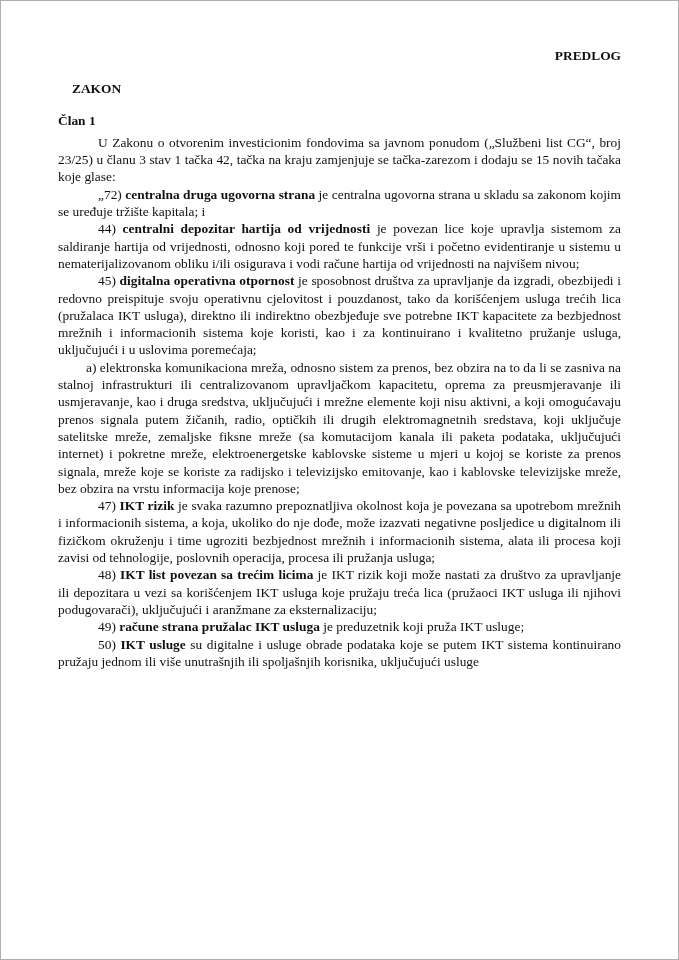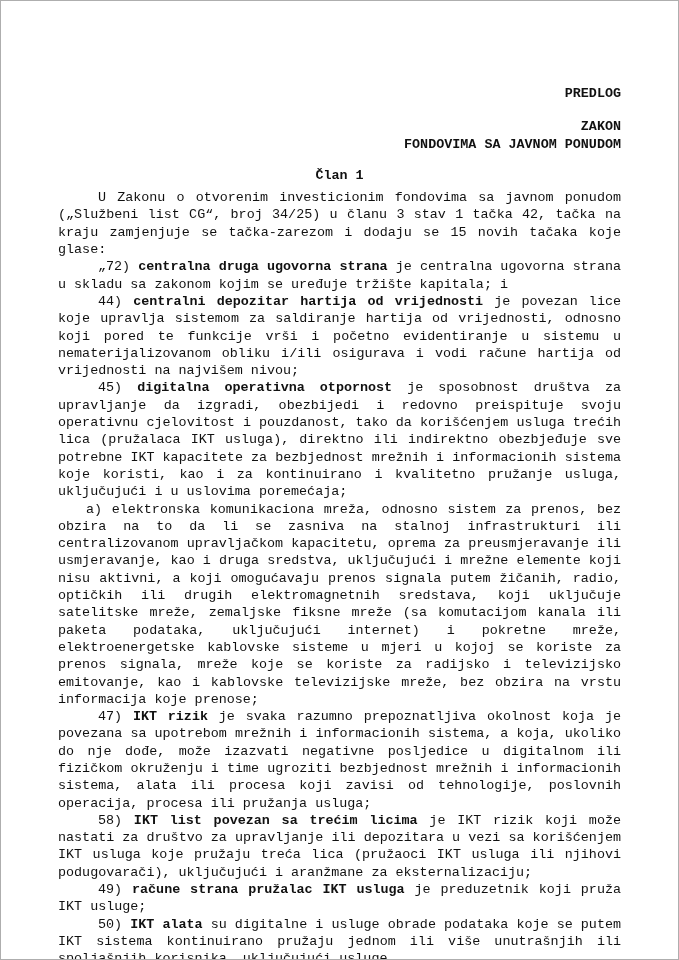--- a/index.html
+++ b/index.html
@@ -8,39 +8,38 @@
     background: #d9d9d9;
   }
   .page {
     position: relative;
     width: 679px;
     height: 960px;
     margin: 0 auto;
     background: #ffffff;
     box-sizing: border-box;
     border: 1px solid #aeaeae;
-    padding: 84px 57px 0 57px;
+    padding: 46px 57px 0 57px;
     overflow: hidden;
-    font-family: Liberation Mono, monospace;
+    font-family: Liberation Serif, serif;
     font-size: 13.4px;
     line-height: 17.3px;
     color: #111111;
   }
   .kicker {
     text-align: right;
     font-weight: bold;
     margin: 0 0 16px 0;
   }
   .title {
-    text-align: right;
+    text-align: left;
     font-weight: bold;
-    margin: 0;
+    margin: 14px;
   }
   .article-heading {
-    text-align: center;
     font-weight: bold;
     margin: 14px 0 5px 0;
   }
   .doc-body p {
     margin: 0;
     text-align: justify;
     text-indent: 40px;
   }
   .doc-body p.sub {
     text-indent: 28px;
@@ -51,29 +50,28 @@
   }
 </style>
 </head>
 <body>
 
 <div class="page">
   <div class="kicker">PREDLOG</div>
 
   <div class="title">
       <div>ZAKON</div>
-      <div>FONDOVIMA SA JAVNOM PONUDOM</div>
     </div>
 
   <div class="article-heading">Član 1</div>
 
   <div class="doc-body">
-      <p><span>U Zakonu o otvorenim investicionim fondovima sa javnom ponudom („Službeni list CG“, broj 34/25) u članu 3 stav 1 tačka 42, tačka na kraju zamjenjuje se tačka-zarezom i dodaju se 15 novih tačaka koje glase:</span></p>
+      <p><span>U Zakonu o otvorenim investicionim fondovima sa javnom ponudom („Službeni list CG“, broj 23/25) u članu 3 stav 1 tačka 42, tačka na kraju zamjenjuje se tačka-zarezom i dodaju se 15 novih tačaka koje glase:</span></p>
       <p><span>„72) </span><span class="b">centralna druga ugovorna strana</span><span> je centralna ugovorna strana u skladu sa zakonom kojim se uređuje tržište kapitala; i</span></p>
       <p><span>44) </span><span class="b">centralni depozitar hartija od vrijednosti</span><span> je povezan lice koje upravlja sistemom za saldiranje hartija od vrijednosti, odnosno koji pored te funkcije vrši i početno evidentiranje u sistemu u nematerijalizovanom obliku i/ili osigurava i vodi račune hartija od vrijednosti na najvišem nivou;</span></p>
       <p><span>45) </span><span class="b">digitalna operativna otpornost</span><span> je sposobnost društva za upravljanje da izgradi, obezbijedi i redovno preispituje svoju operativnu cjelovitost i pouzdanost, tako da korišćenjem usluga trećih lica (pružalaca IKT usluga), direktno ili indirektno obezbjeđuje sve potrebne IKT kapacitete za bezbjednost mrežnih i informacionih sistema koje koristi, kao i za kontinuirano i kvalitetno pružanje usluga, uključujući i u uslovima poremećaja;</span></p>
       <p class="sub"><span>a) elektronska komunikaciona mreža, odnosno sistem za prenos, bez obzira na to da li se zasniva na stalnoj infrastrukturi ili centralizovanom upravljačkom kapacitetu, oprema za preusmjeravanje ili usmjeravanje, kao i druga sredstva, uključujući i mrežne elemente koji nisu aktivni, a koji omogućavaju prenos signala putem žičanih, radio, optičkih ili drugih elektromagnetnih sredstava, koji uključuje satelitske mreže, zemaljske fiksne mreže (sa komutacijom kanala ili paketa podataka, uključujući internet) i pokretne mreže, elektroenergetske kablovske sisteme u mjeri u kojoj se koriste za prenos signala, mreže koje se koriste za radijsko i televizijsko emitovanje, kao i kablovske televizijske mreže, bez obzira na vrstu informacija koje prenose;</span></p>
       <p><span>47) </span><span class="b">IKT rizik</span><span> je svaka razumno prepoznatljiva okolnost koja je povezana sa upotrebom mrežnih i informacionih sistema, a koja, ukoliko do nje dođe, može izazvati negativne posljedice u digitalnom ili fizičkom okruženju i time ugroziti bezbjednost mrežnih i informacionih sistema, alata ili procesa koji zavisi od tehnologije, poslovnih operacija, procesa ili pružanja usluga;</span></p>
-      <p><span>58) </span><span class="b">IKT list povezan sa trećim licima</span><span> je IKT rizik koji može nastati za društvo za upravljanje ili depozitara u vezi sa korišćenjem IKT usluga koje pružaju treća lica (pružaoci IKT usluga ili njihovi podugovarači), uključujući i aranžmane za eksternalizaciju;</span></p>
+      <p><span>48) </span><span class="b">IKT list povezan sa trećim licima</span><span> je IKT rizik koji može nastati za društvo za upravljanje ili depozitara u vezi sa korišćenjem IKT usluga koje pružaju treća lica (pružaoci IKT usluga ili njihovi podugovarači), uključujući i aranžmane za eksternalizaciju;</span></p>
       <p><span>49) </span><span class="b">račune strana pružalac IKT usluga</span><span> je preduzetnik koji pruža IKT usluge;</span></p>
-      <p><span>50) </span><span class="b">IKT alata</span><span> su digitalne i usluge obrade podataka koje se putem IKT sistema kontinuirano pružaju jednom ili više unutrašnjih ili spoljašnjih korisnika, uključujući usluge</span></p>
+      <p><span>50) </span><span class="b">IKT usluge</span><span> su digitalne i usluge obrade podataka koje se putem IKT sistema kontinuirano pružaju jednom ili više unutrašnjih ili spoljašnjih korisnika, uključujući usluge</span></p>
     </div>
 </div>
 
 </body></html>

